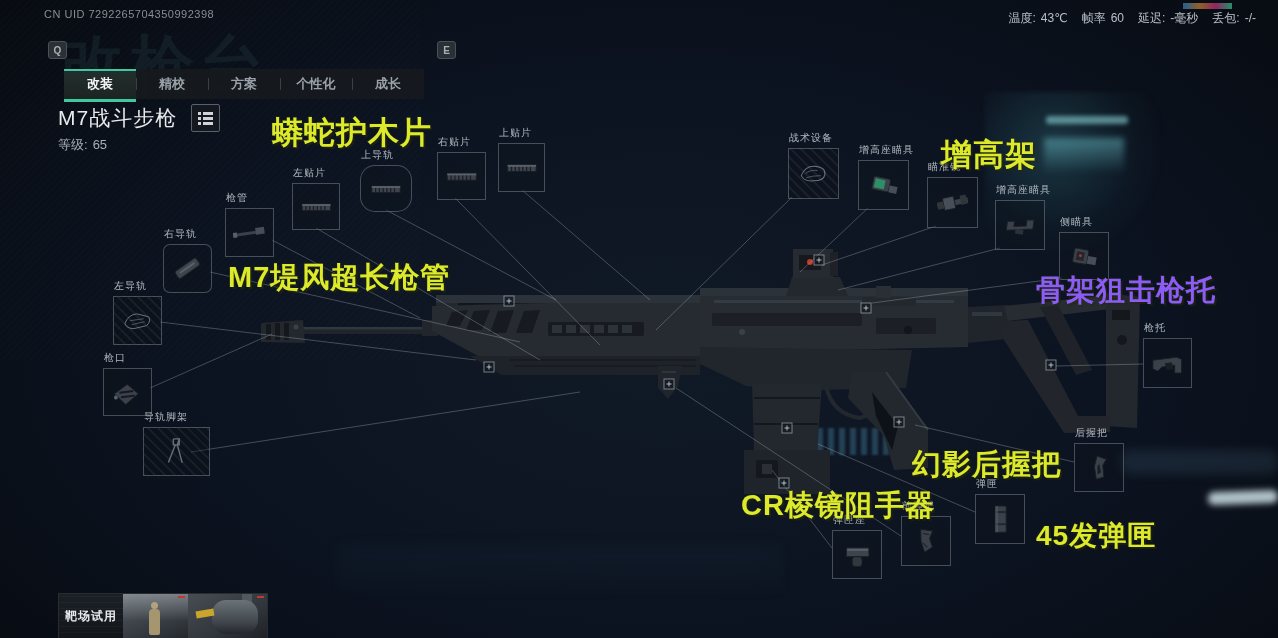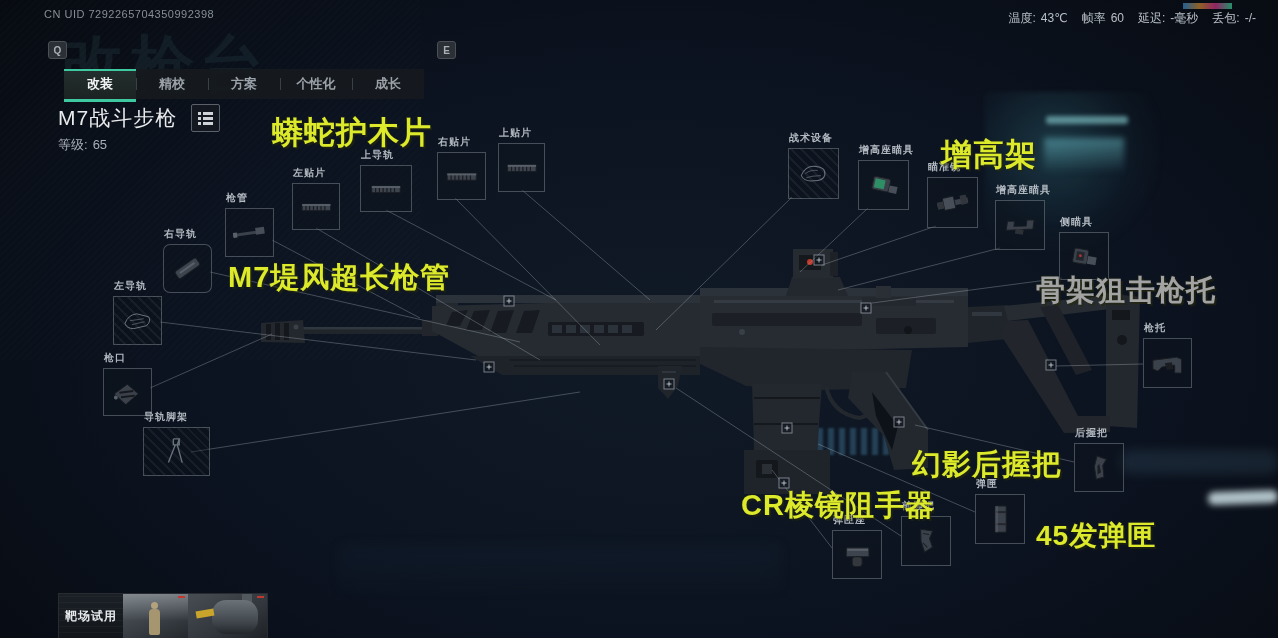--- a/index.html
+++ b/index.html
@@ -62,21 +62,21 @@
     background:rgba(25,30,35,0.6);display:flex;align-items:center;justify-content:center;cursor:pointer;}
   .list-btn svg{display:block;}
   .weapon-level{position:absolute;left:58px;top:136px;font-size:13px;color:#a9b0b7;z-index:5;}
   .weapon-level .v{margin-left:5px;}
   
   #weapon-svg,#callout-svg{position:absolute;left:0;top:0;z-index:2;pointer-events:none;}
   #callout-svg{z-index:3;}
   #slots-layer,#annotations-layer{position:absolute;left:0;top:0;width:100%;height:100%;z-index:4;pointer-events:none;}
   
   .slot{position:absolute;border:1px solid rgba(150,160,170,0.42);background:rgba(14,20,28,0.38);
-    pointer-events:auto;cursor:pointer;font-weight:bold;}
+    pointer-events:auto;cursor:pointer;}
   .slot.empty{background:
     repeating-linear-gradient(45deg, rgba(130,140,150,0.10) 0 2px, transparent 2px 7px),
     rgba(12,17,24,0.35);}
   .slot-label{position:absolute;bottom:100%;left:0;margin-bottom:4px;font-size:10px;color:#b2b9c0;
     white-space:nowrap;letter-spacing:1px;}
   .slot-item{position:absolute;inset:0;display:flex;align-items:center;justify-content:center;}
   .slot-item svg{width:84%;height:84%;}
   
   .annotation{position:absolute;font-weight:800;color:#dcea2b;letter-spacing:1px;white-space:nowrap;
     text-shadow:2px 2px 0 rgba(38,42,8,0.55), -1px -1px 0 rgba(38,42,8,0.35);z-index:5;}
@@ -368,21 +368,21 @@
             <line x1="13" y1="17" x2="13" y2="24"></line>
             <line x1="17" y1="17" x2="17" y2="24"></line>
             <line x1="21" y1="17" x2="21" y2="24"></line>
             <line x1="25" y1="17" x2="25" y2="24"></line>
             <line x1="29" y1="17" x2="29" y2="24"></line>
           </g>
           <rect x="5" y="17" width="30" height="2" fill="#596069"></rect>
         </svg>
       </div>
     </div>
-    <div class="slot" style="left: 360px; top: 165px; width: 50px; height: 45px;">
+    <div class="slot" style="left: 360px; top: 165px; width: 50px; height: 45px; border-radius: 15px;">
       <div class="slot-label">上导轨</div>
       <div class="slot-item">
         <svg viewBox="0 0 40 40">
           <rect x="5" y="17" width="30" height="7" fill="#3e444d" stroke="#1a1e23"></rect>
           <g stroke="#1a1e23" stroke-width="1.3">
             <line x1="9" y1="17" x2="9" y2="24"></line>
             <line x1="13" y1="17" x2="13" y2="24"></line>
             <line x1="17" y1="17" x2="17" y2="24"></line>
             <line x1="21" y1="17" x2="21" y2="24"></line>
             <line x1="25" y1="17" x2="25" y2="24"></line>
@@ -536,21 +536,21 @@
           <rect x="10" y="14" width="21" height="2" fill="#596069"></rect>
         </svg>
       </div>
     </div>
   </div>
 
 <div id="annotations-layer">
     <div class="annotation" style="left: 272px; top: 112px; font-size: 31px; color: rgb(220, 234, 43);">蟒蛇护木片</div>
     <div class="annotation" style="left: 941px; top: 134px; font-size: 31px; color: rgb(220, 234, 43);">增高架</div>
     <div class="annotation" style="left: 228px; top: 258px; font-size: 29px; color: rgb(220, 234, 43);">M7堤风超长枪管</div>
-    <div class="annotation" style="left: 1036px; top: 271px; font-size: 29px; color: #a3a3a3;">骨架狙击枪托</div>
+    <div class="annotation" style="left: 1036px; top: 271px; font-size: 29px; color: #8b5cf6;">骨架狙击枪托</div>
     <div class="annotation" style="left: 912px; top: 445px; font-size: 29px; color: rgb(220, 234, 43);">幻影后握把</div>
     <div class="annotation" style="left: 741px; top: 486px; font-size: 29px; color: rgb(220, 234, 43);">CR棱镜阻手器</div>
     <div class="annotation" style="left: 1036px; top: 517px; font-size: 28px; color: rgb(220, 234, 43);">45发弹匣</div>
   </div>
 
 <div class="range-panel">
   <div class="range-label-tile">靶场试用</div>
   <div class="range-tile t1">
     <div class="fog"></div>
     <div class="mannequin-head"></div>

